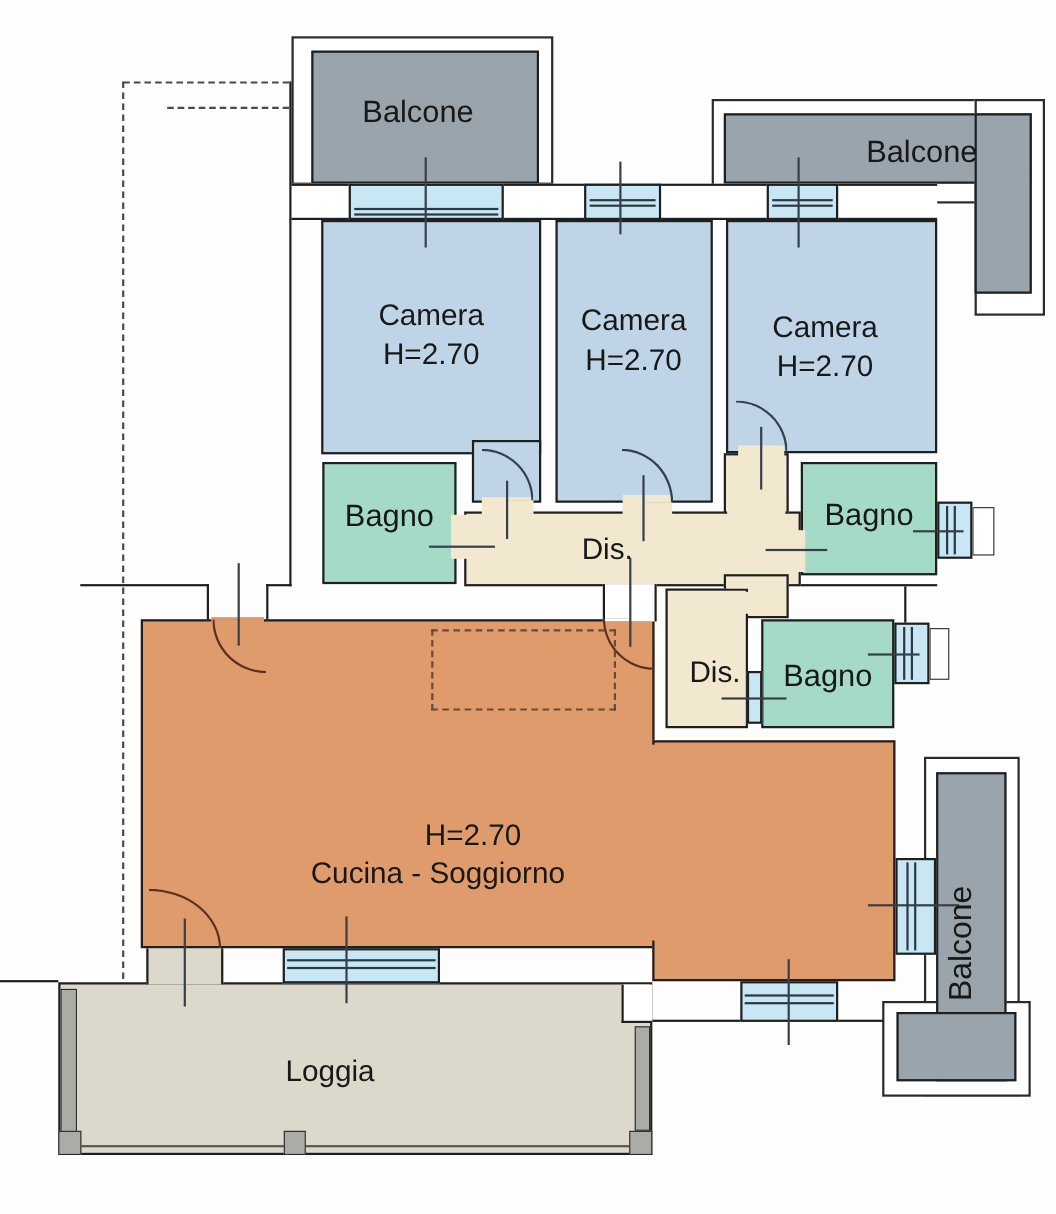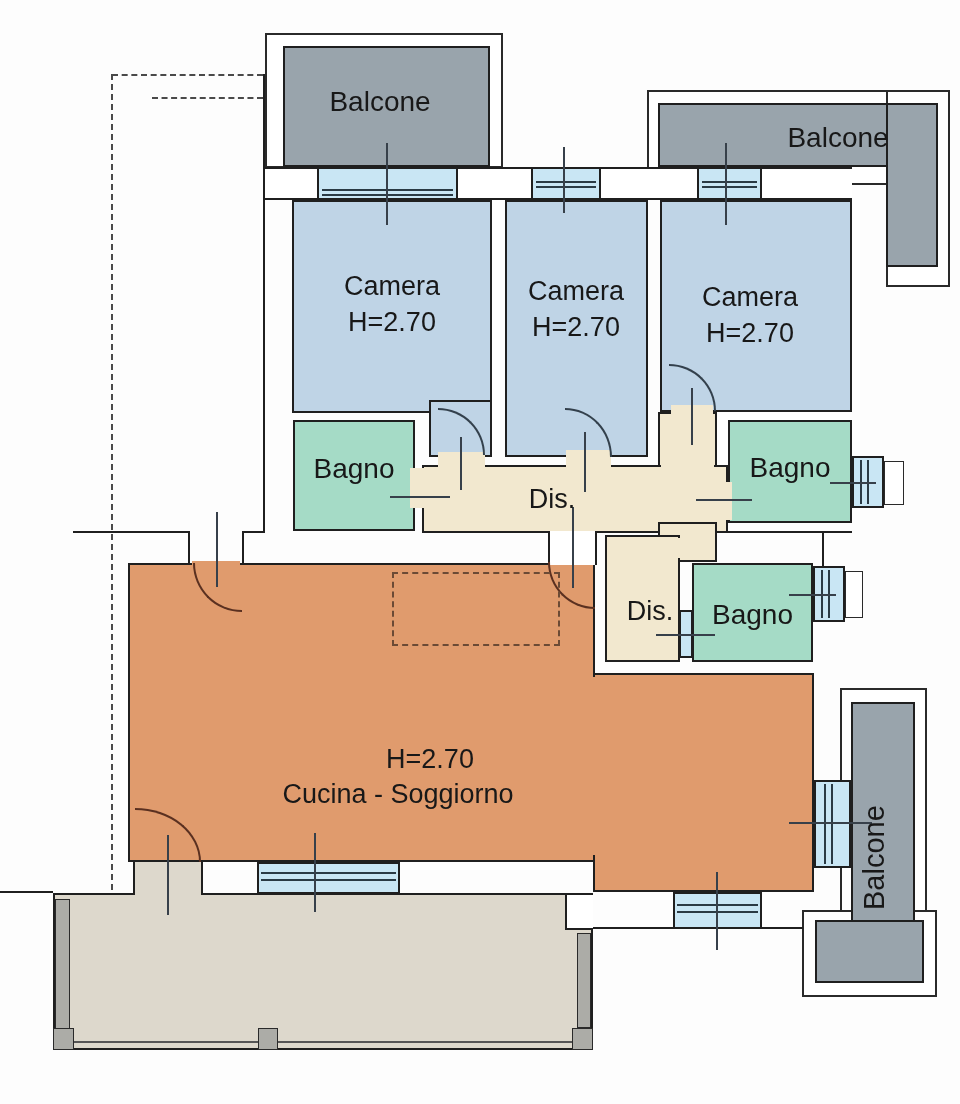--- a/index.html
+++ b/index.html
@@ -188,13 +188,14 @@
   <div class="lbl lbl-big" style="left:293px;top:453px;width:122px;">Bagno</div>
   <div class="lbl lbl-big" style="left:728px;top:452px;width:124px;">Bagno</div>
   <div class="lbl lbl-big" style="left:692px;top:599px;width:121px;">Bagno</div>
 
   <div class="lbl" style="left:512px;top:484px;width:80px;">Dis.</div>
   <div class="lbl" style="left:605px;top:596px;width:90px;">Dis.</div>
 
   <div class="lbl" style="left:238px;top:743px;width:320px;margin-top:36px;">Cucina - Soggiorno</div>
   <div class="lbl" style="left:270px;top:744px;width:320px;">H=2.70</div>
 
+  <div class="lbl" style="left:200px;top:959px;width:200px;">Loggia</div>
 </div>
 
 </body></html>

